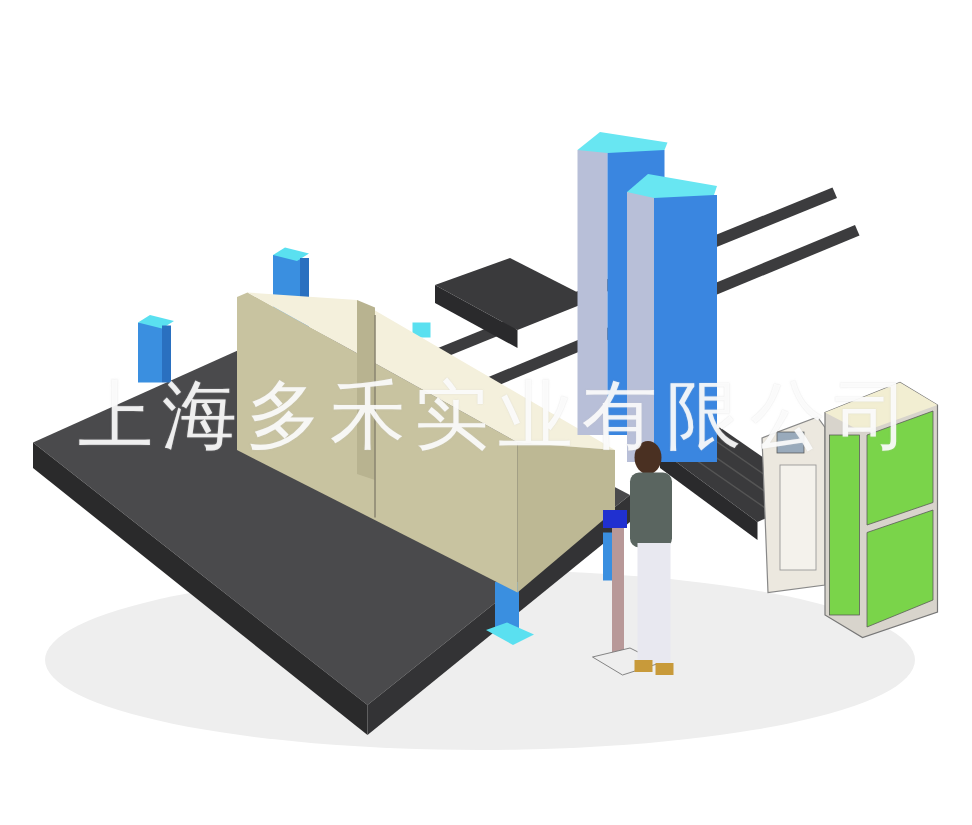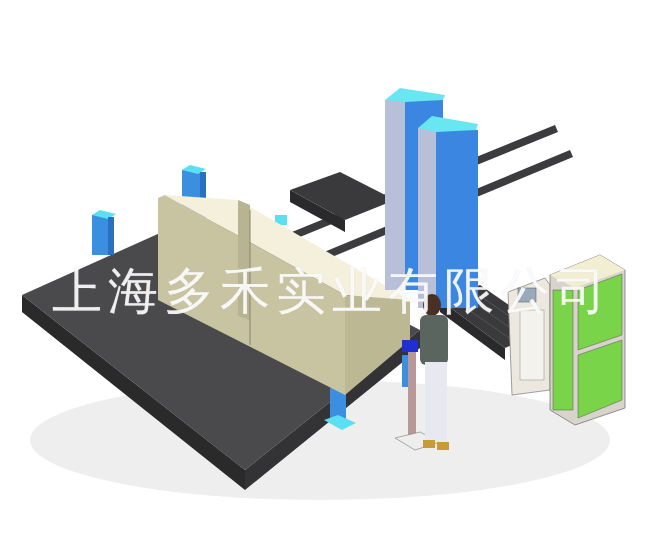--- a/index.html
+++ b/index.html
@@ -1,18 +1,18 @@
 <!DOCTYPE html>
 <html><head>
 <meta charset="utf-8">
 <style>
   html,body{margin:0;padding:0;background:#ffffff;}
   #stage{position:relative;width:648px;height:550px;overflow:hidden;background:#ffffff;font-family:"DejaVu Sans",sans-serif;}
   svg{position:absolute;left:0;top:0;}
-  .wm{position:absolute;left:52px;top:258px;font-size:50px;letter-spacing:6px;color:rgba(255,255,255,0.85);
+  .wm{position:absolute;left:52px;top:244px;font-size:50px;letter-spacing:6px;color:rgba(255,255,255,0.85);
       font-family:"DejaVu Sans",sans-serif;font-weight:300;white-space:nowrap;pointer-events:none;
       text-shadow:0 0 1px rgba(200,200,200,0.6);}
 </style>
 </head>
 <body>
 
 <div id="stage">
 <svg width="648" height="550" viewBox="0 0 648 550">
   <defs>
     <linearGradient id="shadow" x1="0" y1="0" x2="0" y2="1">

